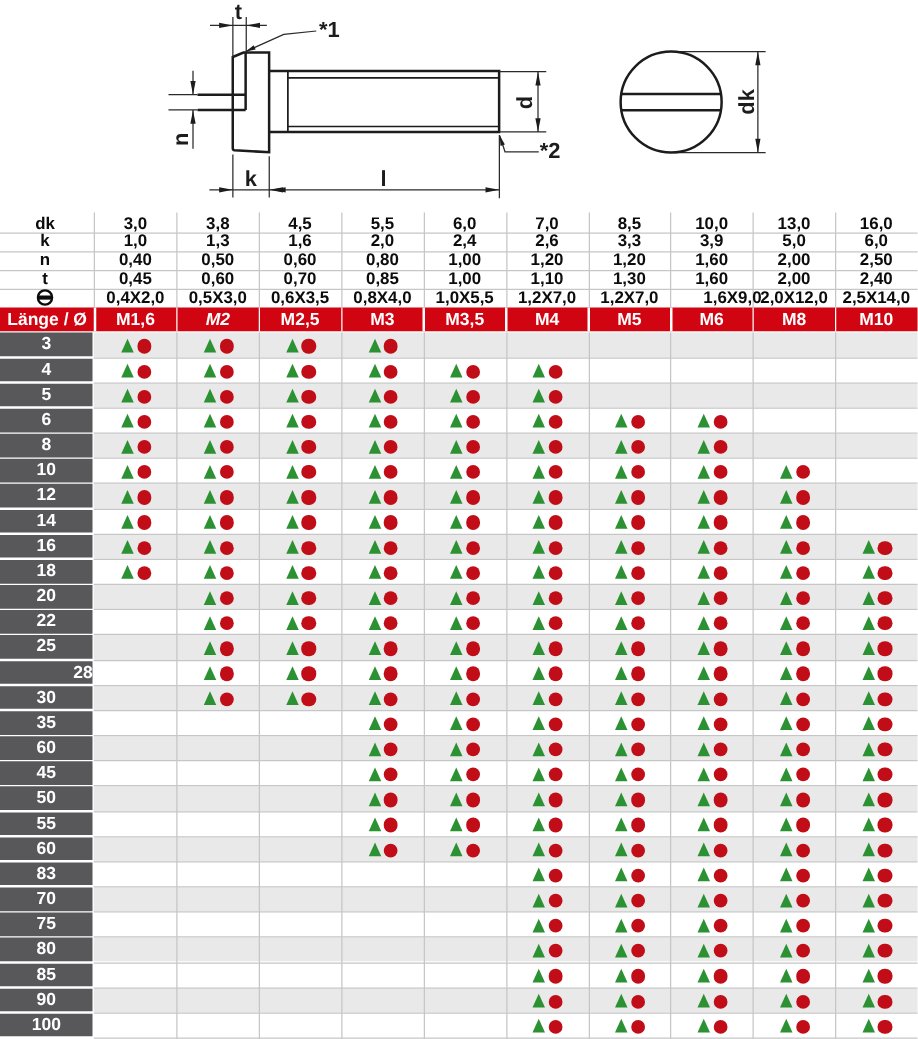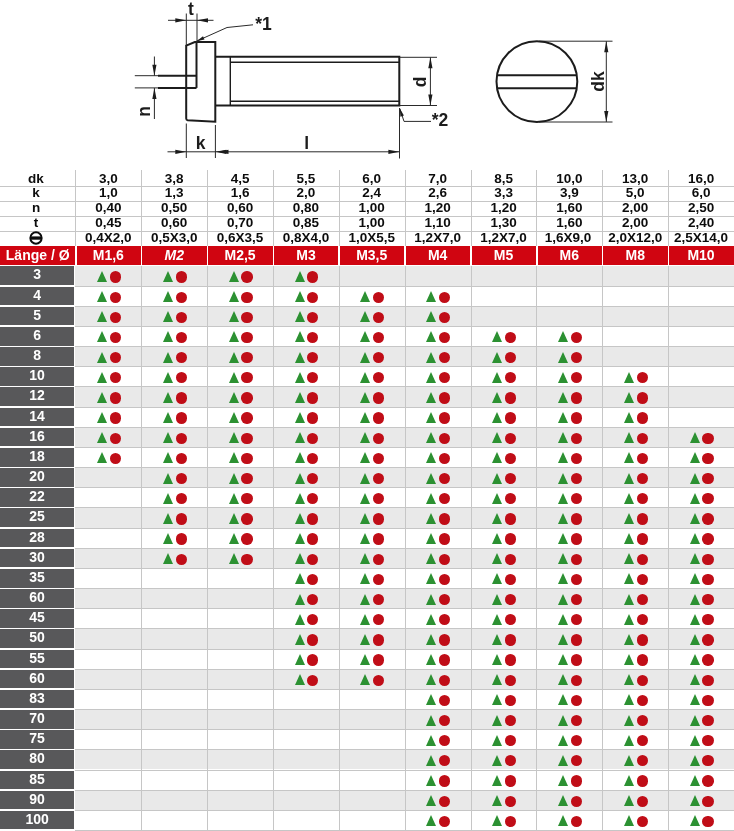--- a/index.html
+++ b/index.html
@@ -172,21 +172,21 @@
         <circle cx="7" cy="7" r="5.7" fill="none" stroke="#0c0c0c" stroke-width="1.9"></circle>
         <rect x="1.6" y="5.4" width="10.8" height="3.3" fill="#0c0c0c"></rect>
       </svg></div>
 <div class="scell" style="left:75.4px;top:231.0px;width:65.9px;height:14.8px;line-height:14.8px;">0,4X2,0</div>
 <div class="scell" style="left:141.3px;top:231.0px;width:65.9px;height:14.8px;line-height:14.8px;">0,5X3,0</div>
 <div class="scell" style="left:207.1px;top:231.0px;width:65.9px;height:14.8px;line-height:14.8px;">0,6X3,5</div>
 <div class="scell" style="left:273.0px;top:231.0px;width:65.9px;height:14.8px;line-height:14.8px;">0,8X4,0</div>
 <div class="scell" style="left:338.8px;top:231.0px;width:65.9px;height:14.8px;line-height:14.8px;">1,0X5,5</div>
 <div class="scell" style="left:404.7px;top:231.0px;width:65.9px;height:14.8px;line-height:14.8px;">1,2X7,0</div>
 <div class="scell" style="left:470.6px;top:231.0px;width:65.9px;height:14.8px;line-height:14.8px;">1,2X7,0</div>
-<div class="scell" style="left:535px;top:231.0px;width:65.9px;height:14.8px;line-height:14.8px;">1,6X9,0</div>
+<div class="scell" style="left:553px;top:231.0px;width:65.9px;height:14.8px;line-height:14.8px;">1,6X9,0</div>
 <div class="scell" style="left:602.3px;top:231.0px;width:65.9px;height:14.8px;line-height:14.8px;">2,0X12,0</div>
 <div class="scell" style="left:668.1px;top:231.0px;width:65.9px;height:14.8px;line-height:14.8px;">2,5X14,0</div>
 </div>
 
 <div class="abs" style="left:0;top:246.0px;width:734px;height:19.4px;background:#d00511;"></div>
 
 <div class="hcell" style="left:0;top:246.0px;width:75.4px;height:19.4px;line-height:19.4px;">Länge / Ø</div>
 
 <div class="hcell" style="left:75.4px;top:246.0px;width:65.9px;height:19.4px;line-height:19.4px;">M1,6</div>
 
@@ -490,21 +490,21 @@
 <div class="tri" style="left:558.0px;top:512.9px;"></div>
 <div class="cir" style="left:570.6px;top:513.3px;"></div>
 <div class="tri" style="left:623.8px;top:512.9px;"></div>
 <div class="cir" style="left:636.5px;top:513.3px;"></div>
 <div class="tri" style="left:689.7px;top:512.9px;"></div>
 <div class="cir" style="left:702.4px;top:513.3px;"></div>
 </div>
 
 <div>
 <div class="abs" style="left:75.4px;top:528.5px;width:658.6px;height:19.2px;background:#ffffff;"></div>
-<div class="lbl" style="top:528.5px;height:18.7px;line-height:17.7px;">28</div>
+<div class="lbl" style="top:528.5px;height:18.7px;line-height:17.7px;text-align:right;">28</div>
 <div class="tri" style="left:162.8px;top:533.0px;"></div>
 <div class="cir" style="left:175.5px;top:533.4px;"></div>
 <div class="tri" style="left:228.7px;top:533.0px;"></div>
 <div class="cir" style="left:241.4px;top:533.4px;"></div>
 <div class="tri" style="left:294.5px;top:533.0px;"></div>
 <div class="cir" style="left:307.2px;top:533.4px;"></div>
 <div class="tri" style="left:360.4px;top:533.0px;"></div>
 <div class="cir" style="left:373.1px;top:533.4px;"></div>
 <div class="tri" style="left:426.2px;top:533.0px;"></div>
 <div class="cir" style="left:438.9px;top:533.4px;"></div>

